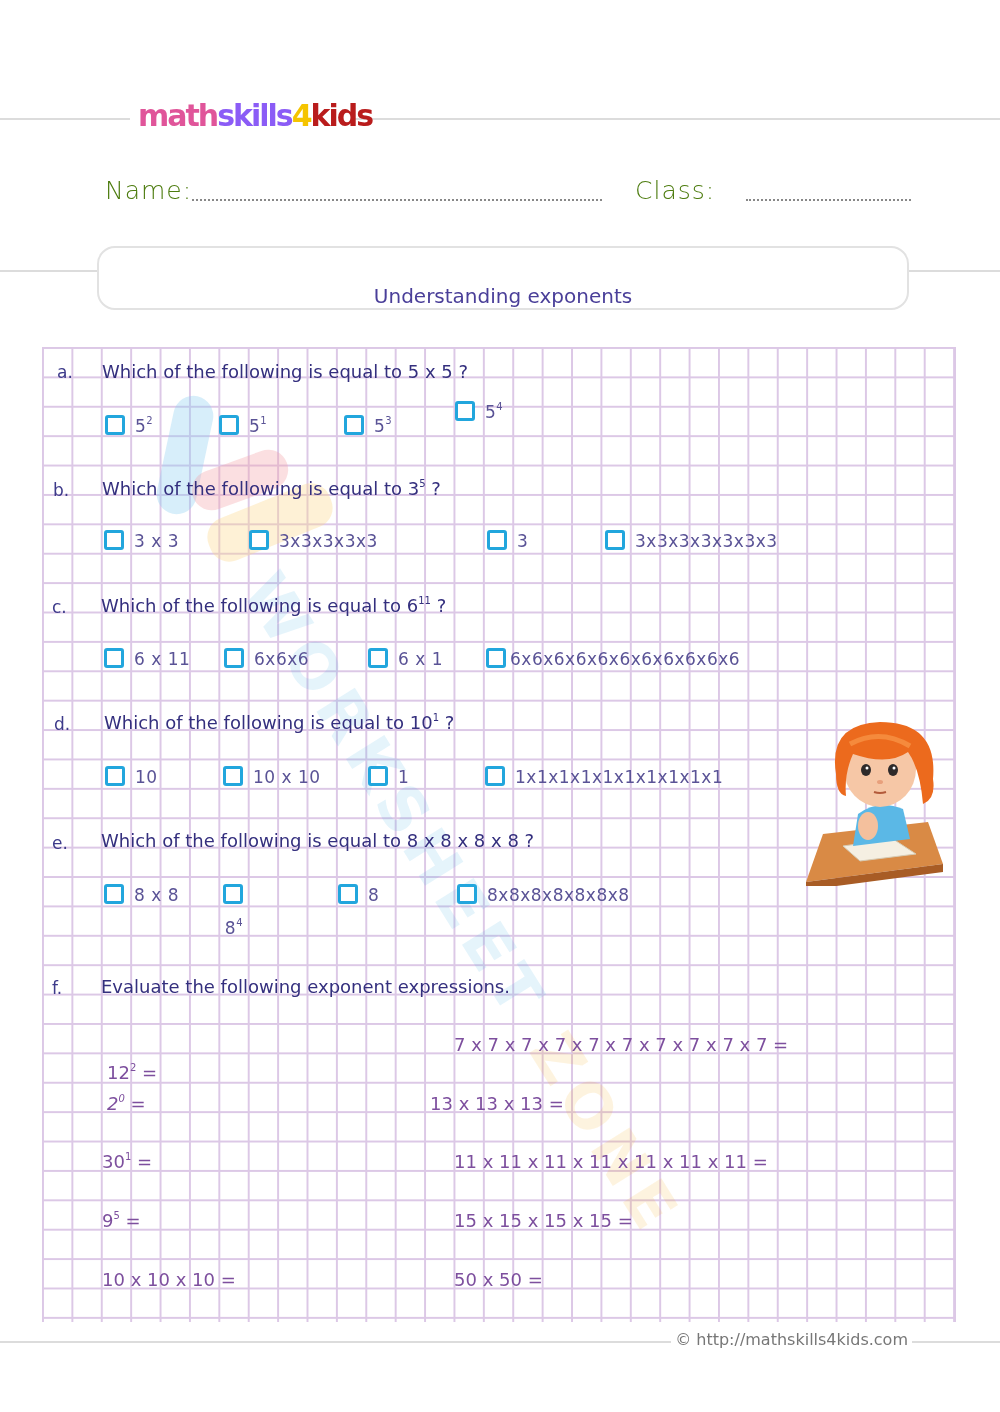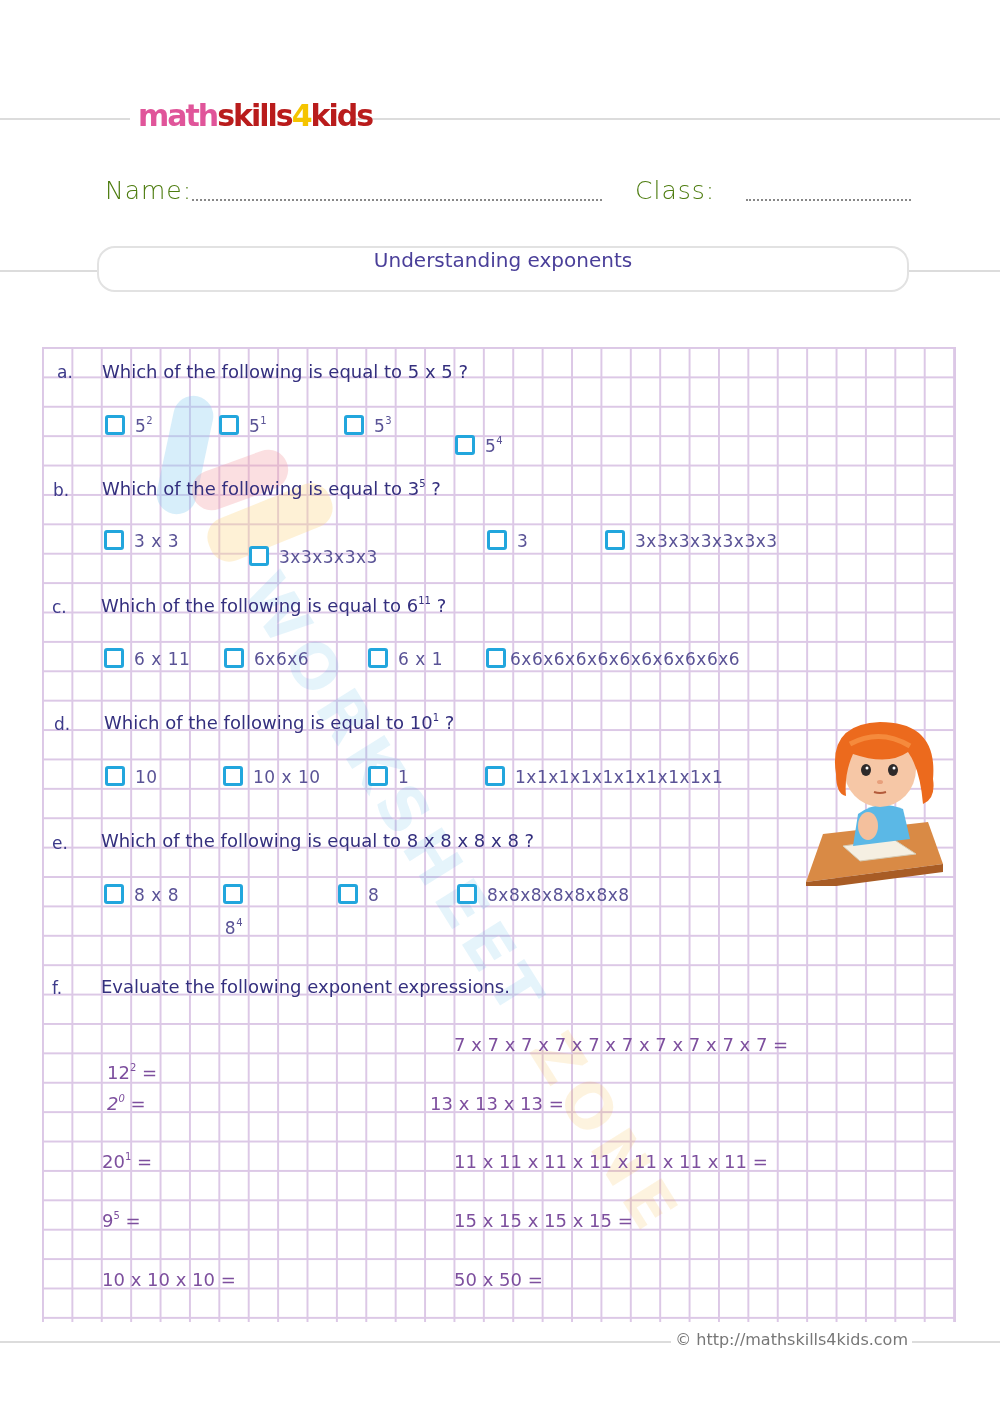--- a/index.html
+++ b/index.html
@@ -3,28 +3,28 @@
 <meta charset="utf-8">
 <style>
   html, body { margin:0; padding:0; }
   body { width:1000px; height:1412px; background:#ffffff; position:relative; overflow:hidden; font-family:"Liberation Sans", sans-serif; }
   .abs { position:absolute; }
 
   
   .hline { position:absolute; height:2px; background:#dcdcdc; }
   .logo { position:absolute; left:138px; top:96px; font-family:"DejaVu Sans", sans-serif; font-size:30px; font-weight:bold; letter-spacing:-2px; line-height:40px; }
   .logo .m { color:#e0559a; }
-  .logo .s { color:#b91c1c; }
+  .logo .s { color:#8b5cf6; }
   .logo .n { color:#f5c400; }
   .logo .k { color:#b91c1c; }
 
   .field-label { position:absolute; font-family:"DejaVu Sans", sans-serif; font-size:25px; color:#4d7c0f; letter-spacing:1px; font-weight:300; }
   .dots { position:absolute; height:0; border-bottom:2px dotted #888; }
 
-  .title-box { position:absolute; left:97px; top:246px; width:812px; height:46px; border:2px solid #e2e2e2; border-radius:18px; background:#fff; box-sizing:border-box; display:flex; align-items:flex-start; justify-content:center; }
+  .title-box { position:absolute; left:97px; top:246px; width:812px; height:64px; border:2px solid #e2e2e2; border-radius:18px; background:#fff; box-sizing:border-box; display:flex; align-items:flex-end; justify-content:center; }
   .title-box span { font-family:"DejaVu Sans", sans-serif; font-size:20px; color:#4a3f99; }
 
   
   .grid { position:absolute; left:42px; top:347px; width:912px; height:975px;
     background-image:
       linear-gradient(to right, #dcc8e6 2px, transparent 2px),
       linear-gradient(to bottom, #dcc8e6 2px, transparent 2px);
     background-size:29.4px 29.4px;
     border-right:2px solid #dcc8e6;
   }
@@ -82,32 +82,32 @@
     <span class="opt-label"><span>5</span><sup>2</sup></span>
   </div>
 <div class="opt" style="left:219px; top:412px;">
     <span class="cb"></span>
     <span class="opt-label"><span>5</span><sup>1</sup></span>
   </div>
 <div class="opt" style="left:338px; top:412px;padding-left:6px;">
     <span class="cb"></span>
     <span class="opt-label"><span>5</span><sup>3</sup></span>
   </div>
-<div class="opt" style="left:455px; top:432px;">
+<div class="opt" style="left:455px; top:398px;">
     <span class="cb"></span>
     <span class="opt-label"><span>5</span><sup>4</sup></span>
   </div>
 
 <div class="q-letter" style="left:53px; top:480px;">b.</div>
 <div class="q-text" style="left:102px; top:478px;"><span>Which of the following is equal to 3</span><sup>5</sup><span> ?</span></div>
 <div class="opt" style="left:104px; top:530px;">
     <span class="cb"></span>
     <span class="opt-label">3 x 3</span>
   </div>
-<div class="opt" style="left:249px; top:546px;">
+<div class="opt" style="left:249px; top:530px;">
     <span class="cb"></span>
     <span class="opt-label">3x3x3x3x3</span>
   </div>
 <div class="opt" style="left:487px; top:530px;">
     <span class="cb"></span>
     <span class="opt-label">3</span>
   </div>
 <div class="opt" style="left:605px; top:530px;">
     <span class="cb"></span>
     <span class="opt-label">3x3x3x3x3x3x3</span>
@@ -185,21 +185,21 @@
   <circle cx="96" cy="54" r="1.5" fill="#fff"></circle>
   <ellipse cx="82" cy="68" rx="3" ry="2" fill="#e8a07c"></ellipse>
   <path d="M76 78 Q82 80 88 78" stroke="#b35a3a" stroke-width="2" fill="none"></path>
 </svg>
 
 <div class="q-letter" style="left:52px; top:978px;">f.</div>
 <div class="q-text" style="left:101px; top:976px;">Evaluate the following exponent expressions.</div>
 
 <div class="expr" style="left:107px; top:1034px;margin-top:28px;"><span>12</span><sup>2</sup><span> =</span></div>
 <div class="expr" style="left:107px; top:1093px;font-style:italic;"><span>2</span><sup>0</sup><span> =</span></div>
-<div class="expr" style="left:102px; top:1151px;"><span>20</span><sup>1</sup><span> =</span></div>
+<div class="expr" style="left:102px; top:1151px;"><span>30</span><sup>1</sup><span> =</span></div>
 <div class="expr" style="left:102px; top:1210px;"><span>9</span><sup>5</sup><span> =</span></div>
 <div class="expr" style="left:102px; top:1269px;">10 x 10 x 10 =</div>
 
 <div class="expr" style="left:454px; top:1034px;">7 x 7 x 7 x 7 x 7 x 7 x 7 x 7 x 7 x 7 =</div>
 <div class="expr" style="left:430px; top:1093px;">13 x 13 x 13 =</div>
 <div class="expr" style="left:454px; top:1151px;">11 x 11 x 11 x 11 x 11 x 11 x 11 =</div>
 <div class="expr" style="left:454px; top:1210px;">15 x 15 x 15 x 15 =</div>
 <div class="expr" style="left:454px; top:1269px;">50 x 50 =</div>
 
 <div class="hline" style="left:0; top:1341px; width:1000px;"></div>

